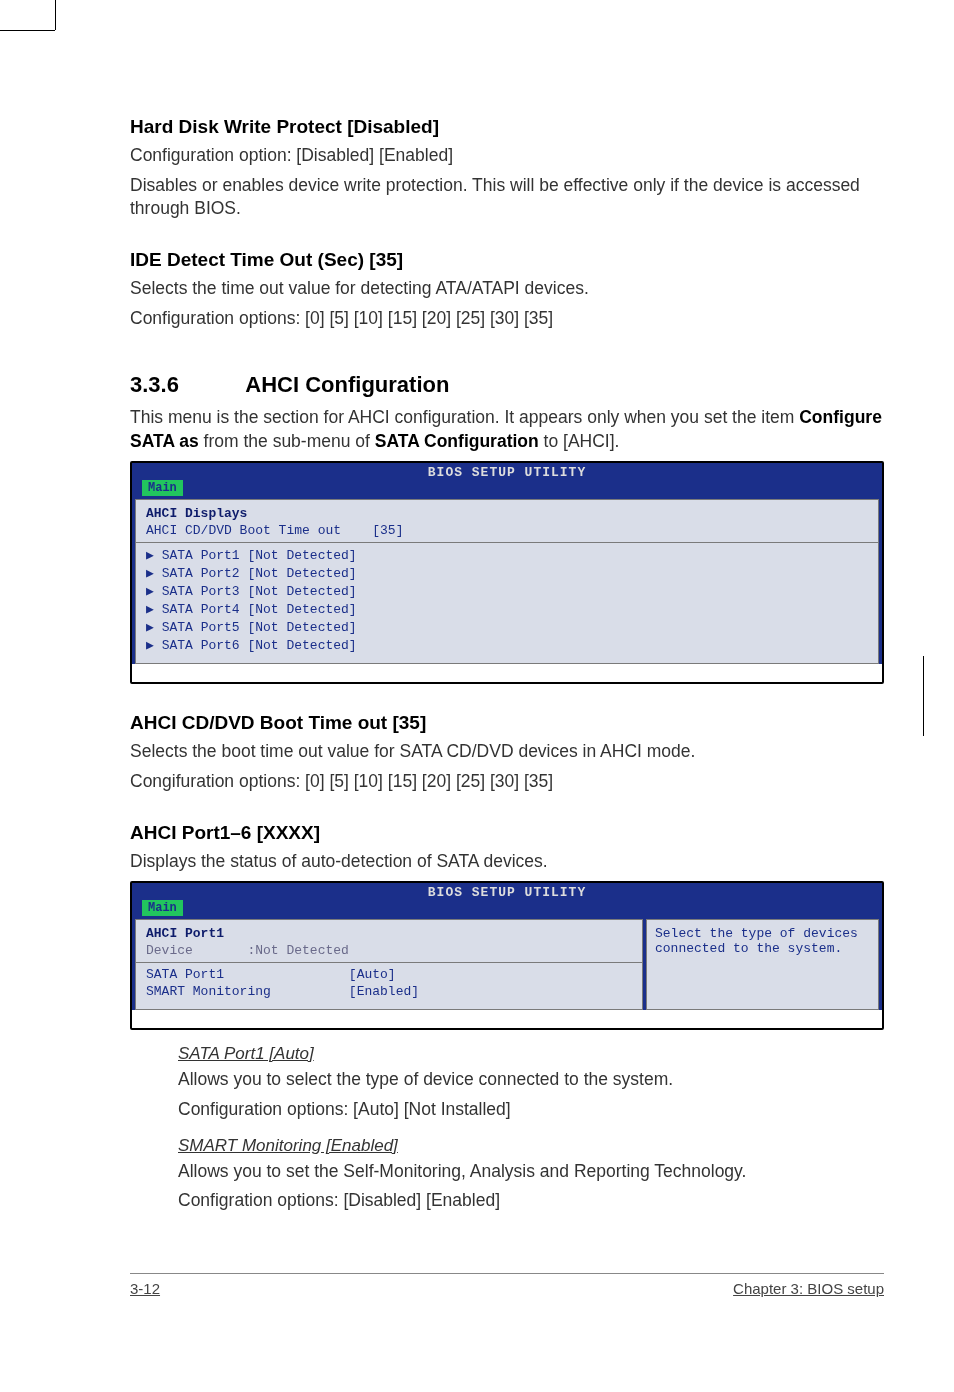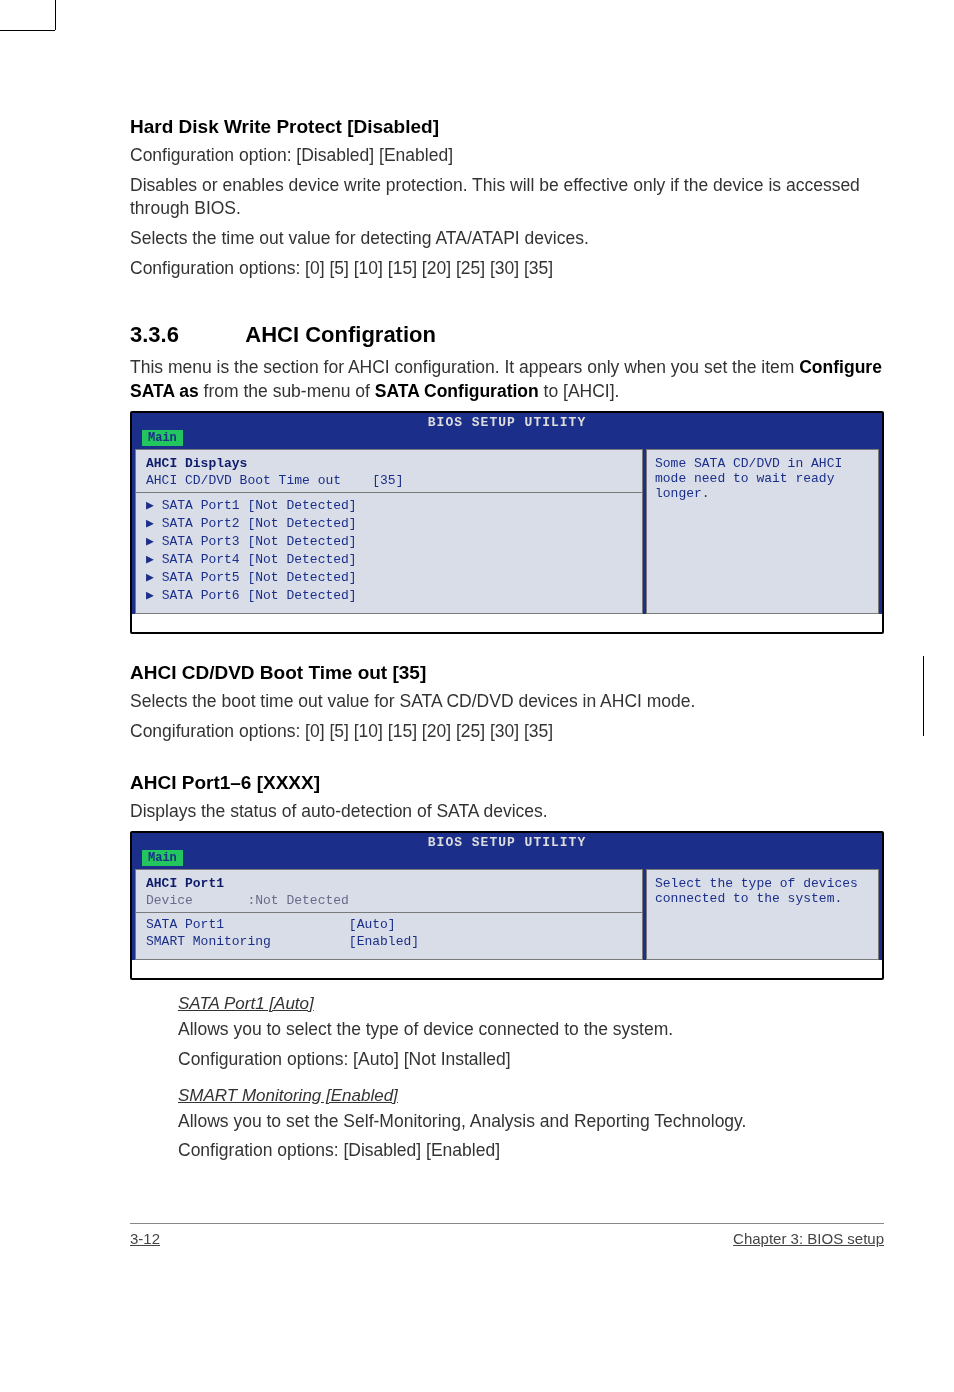--- a/index.html
+++ b/index.html
@@ -146,47 +146,47 @@
 <div class="crop-mark crop-tl-h"></div>
 <div class="crop-mark crop-tl-v"></div>
 <div class="crop-mark crop-right-v"></div>
 
 <div class="page">
 
   <h3 class="subhead first">Hard Disk Write Protect [Disabled]</h3>
   <p class="body">Configuration option: [Disabled] [Enabled]</p>
   <p class="body">Disables or enables device write protection. This will be effective only if the device is accessed through BIOS.</p>
 
+  <h3 class="subhead">IDE Detect Time Out (Sec) [35]</h3>
   <p class="body">Selects the time out value for detecting ATA/ATAPI devices.</p>
   <p class="body">Configuration options: [0] [5] [10] [15] [20] [25] [30] [35]</p>
 
   <h2 class="section">
     <span class="num">3.3.6</span>
-    <span>AHCI Configration</span>
+    <span>AHCI Configuration</span>
   </h2>
   <p class="body">
     <span>This menu is the section for AHCI configuration. It appears only when you set the item </span><b>Configure SATA as</b><span> from the sub-menu of </span><b>SATA Configuration</b><span> to [AHCI].</span>
   </p>
 
   <div class="bios">
     <div class="bios-title">BIOS SETUP UTILITY</div>
     <div><span class="bios-tab">Main</span></div>
     <div class="bios-body">
       <div class="bios-left">
         <div class="heading">AHCI Displays</div>
         <div class="row"><span>AHCI CD/DVD Boot Time out</span>    <span>[35]</span></div>
         <hr>
         <div class="row"><span class="arrow">▶ </span><span>SATA Port1 [Not Detected]</span></div>
         <div class="row"><span class="arrow">▶ </span><span>SATA Port2 [Not Detected]</span></div>
         <div class="row"><span class="arrow">▶ </span><span>SATA Port3 [Not Detected]</span></div>
         <div class="row"><span class="arrow">▶ </span><span>SATA Port4 [Not Detected]</span></div>
         <div class="row"><span class="arrow">▶ </span><span>SATA Port5 [Not Detected]</span></div>
         <div class="row"><span class="arrow">▶ </span><span>SATA Port6 [Not Detected]</span></div>
       </div>
-      <div class="bios-right">Some SATA CD/DVD in AHCI mode need to wait ready longer.</div>
     </div>
     <div class="bios-curve"></div>
   </div>
 
   <h3 class="subhead">AHCI CD/DVD Boot Time out [35]</h3>
   <p class="body">Selects the boot time out value for SATA CD/DVD devices in AHCI mode.</p>
   <p class="body">Congifuration options: [0] [5] [10] [15] [20] [25] [30] [35]</p>
 
   <h3 class="subhead">AHCI Port1–6 [XXXX]</h3>
   <p class="body">Displays the status of auto-detection of SATA devices.</p>

